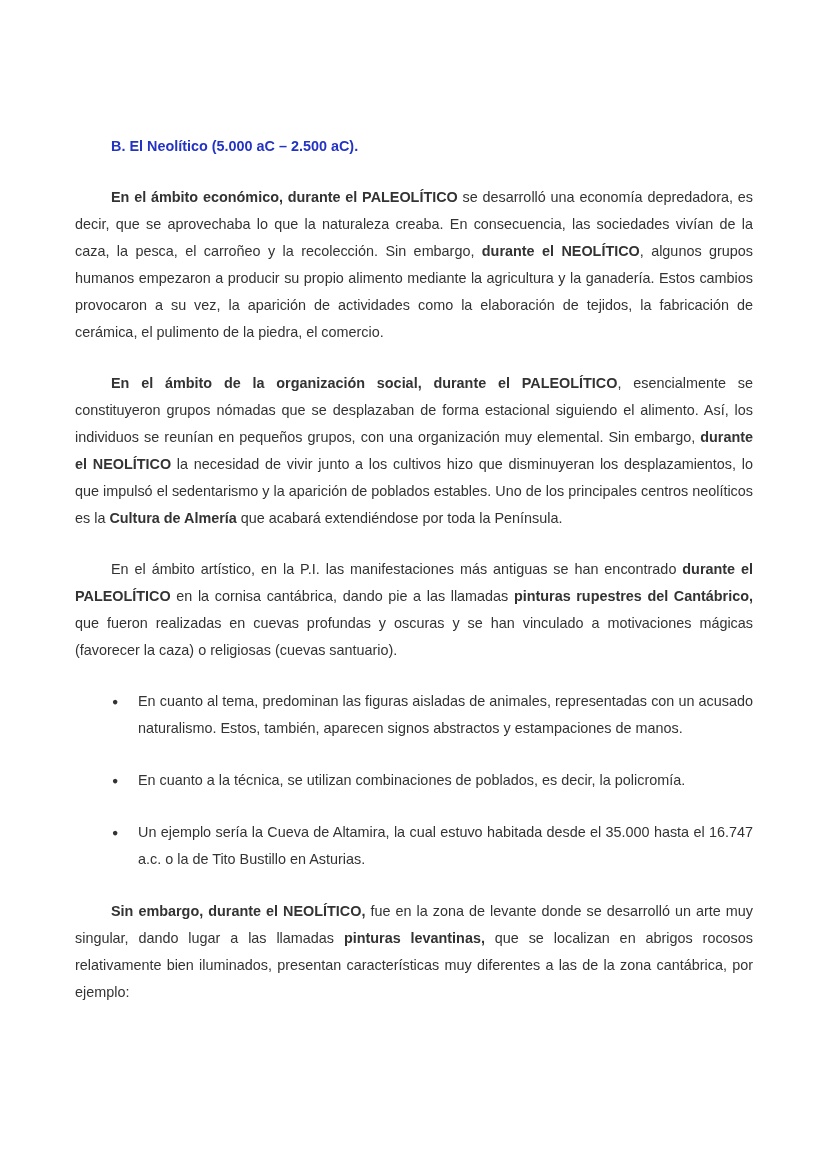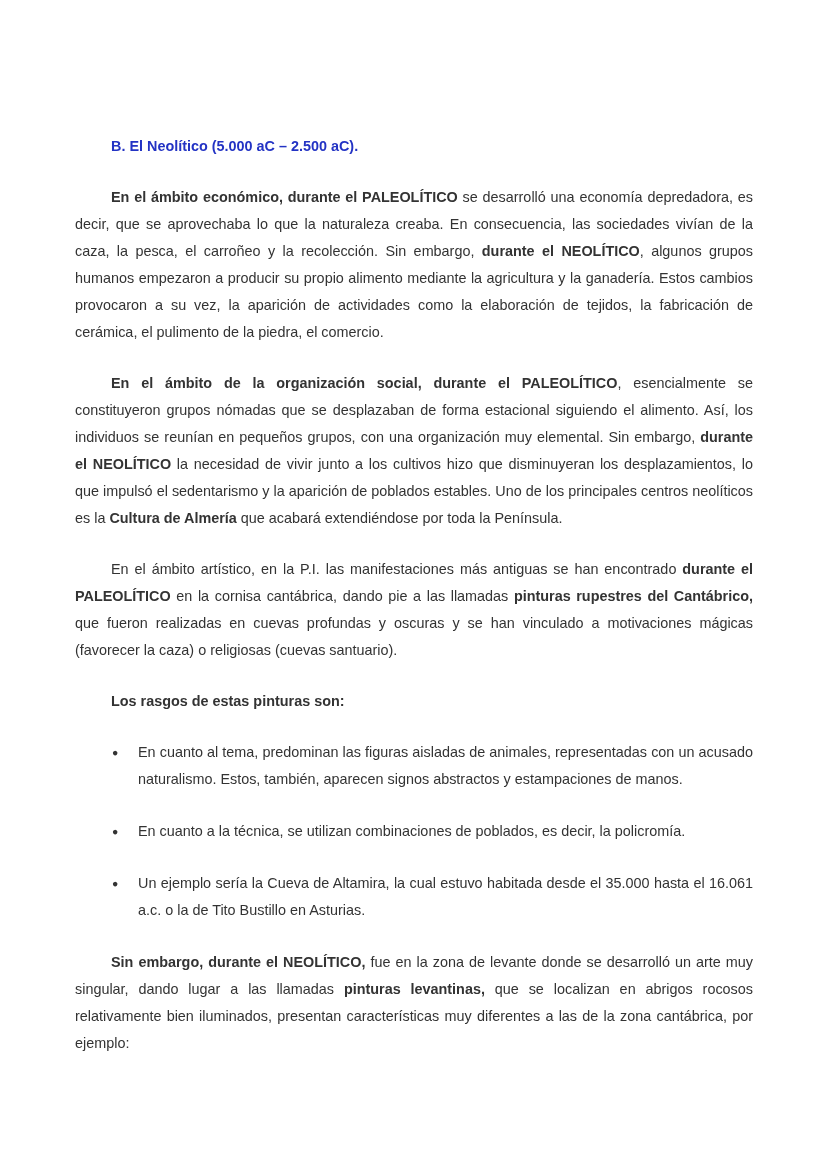--- a/index.html
+++ b/index.html
@@ -61,30 +61,29 @@
 </style>
 </head>
 <body>
 
 <main class="page">
   <section class="content">
       <p class="heading"><span class="bold">B. El Neolítico (5.000 aC – 2.500 aC).</span></p>
       <p class="paragraph"><span class="bold">En el ámbito económico, durante el PALEOLÍTICO</span><span> se desarrolló una economía depredadora, es decir, que se aprovechaba lo que la naturaleza creaba. En consecuencia, las sociedades vivían de la caza, la pesca, el carroñeo y la recolección. Sin embargo, </span><span class="bold">durante el NEOLÍTICO</span><span>, algunos grupos humanos empezaron a producir su propio alimento mediante la agricultura y la ganadería. Estos cambios provocaron a su vez, la aparición de actividades como la elaboración de tejidos, la fabricación de cerámica, el pulimento de la piedra, el comercio.</span></p>
       <p class="paragraph"><span class="bold">En el ámbito de la organización social, durante el PALEOLÍTICO</span><span>, esencialmente se constituyeron grupos nómadas que se desplazaban de forma estacional siguiendo el alimento. Así, los individuos se reunían en pequeños grupos, con una organización muy elemental. Sin embargo, </span><span class="bold">durante el NEOLÍTICO</span><span> la necesidad de vivir junto a los cultivos hizo que disminuyeran los desplazamientos, lo que impulsó el sedentarismo y la aparición de poblados estables. Uno de los principales centros neolíticos es la </span><span class="bold">Cultura de Almería</span><span> que acabará extendiéndose por toda la Península.</span></p>
       <p class="paragraph"><span>En el ámbito artístico, en la P.I. las manifestaciones más antiguas se han encontrado </span><span class="bold">durante el PALEOLÍTICO</span><span> en la cornisa cantábrica, dando pie a las llamadas </span><span class="bold">pinturas rupestres del Cantábrico,</span><span> que fueron realizadas en cuevas profundas y oscuras y se han vinculado a motivaciones mágicas (favorecer la caza) o religiosas (cuevas santuario).</span></p>
-      <p class="subheading"><span class="bold">Los rasgos de estas pinturas son:</span></p>
       <ul class="bullet-list">
         <li>
           <span class="bullet">●</span>
           <div class="li-text"><span>En cuanto al tema, predominan las figuras aisladas de animales, representadas con un acusado naturalismo. Estos, también, aparecen signos abstractos y estampaciones de manos.</span></div>
         </li>
         <li>
           <span class="bullet">●</span>
           <div class="li-text"><span>En cuanto a la técnica, se utilizan combinaciones de poblados, es decir, la policromía.</span></div>
         </li>
         <li>
           <span class="bullet">●</span>
-          <div class="li-text"><span>Un ejemplo sería la Cueva de Altamira, la cual estuvo habitada desde el 35.000 hasta el 16.061 a.c. o la de Tito Bustillo en Asturias.</span></div>
+          <div class="li-text"><span>Un ejemplo sería la Cueva de Altamira, la cual estuvo habitada desde el 35.000 hasta el 16.747 a.c. o la de Tito Bustillo en Asturias.</span></div>
         </li>
       </ul>
       <p class="paragraph"><span class="bold">Sin embargo, durante el NEOLÍTICO,</span><span> fue en la zona de levante donde se desarrolló un arte muy singular, dando lugar a las llamadas </span><span class="bold">pinturas levantinas,</span><span> que se localizan en abrigos rocosos relativamente bien iluminados, presentan características muy diferentes a las de la zona cantábrica, por ejemplo:</span></p>
     </section>
 </main>
 
 </body></html>

